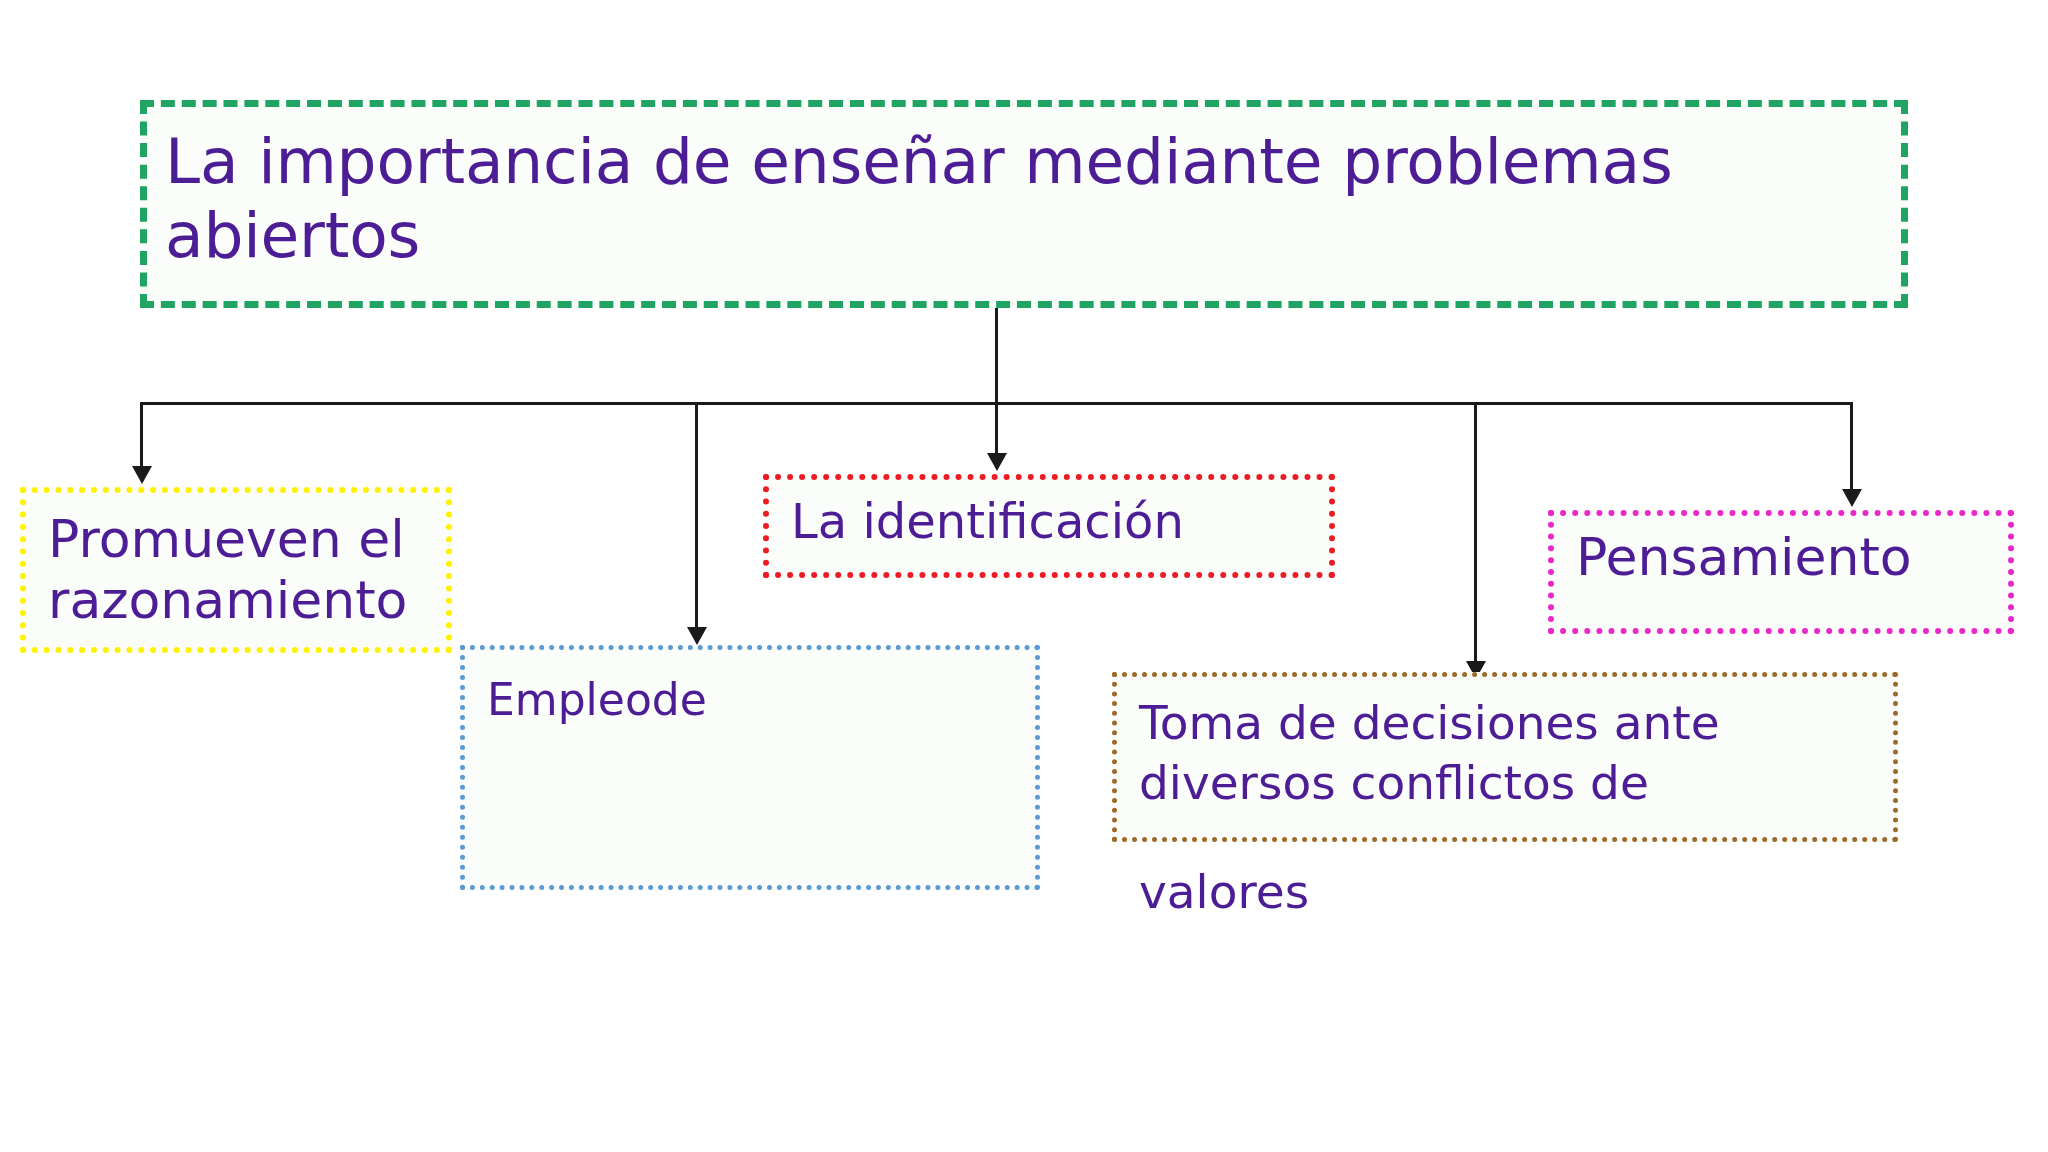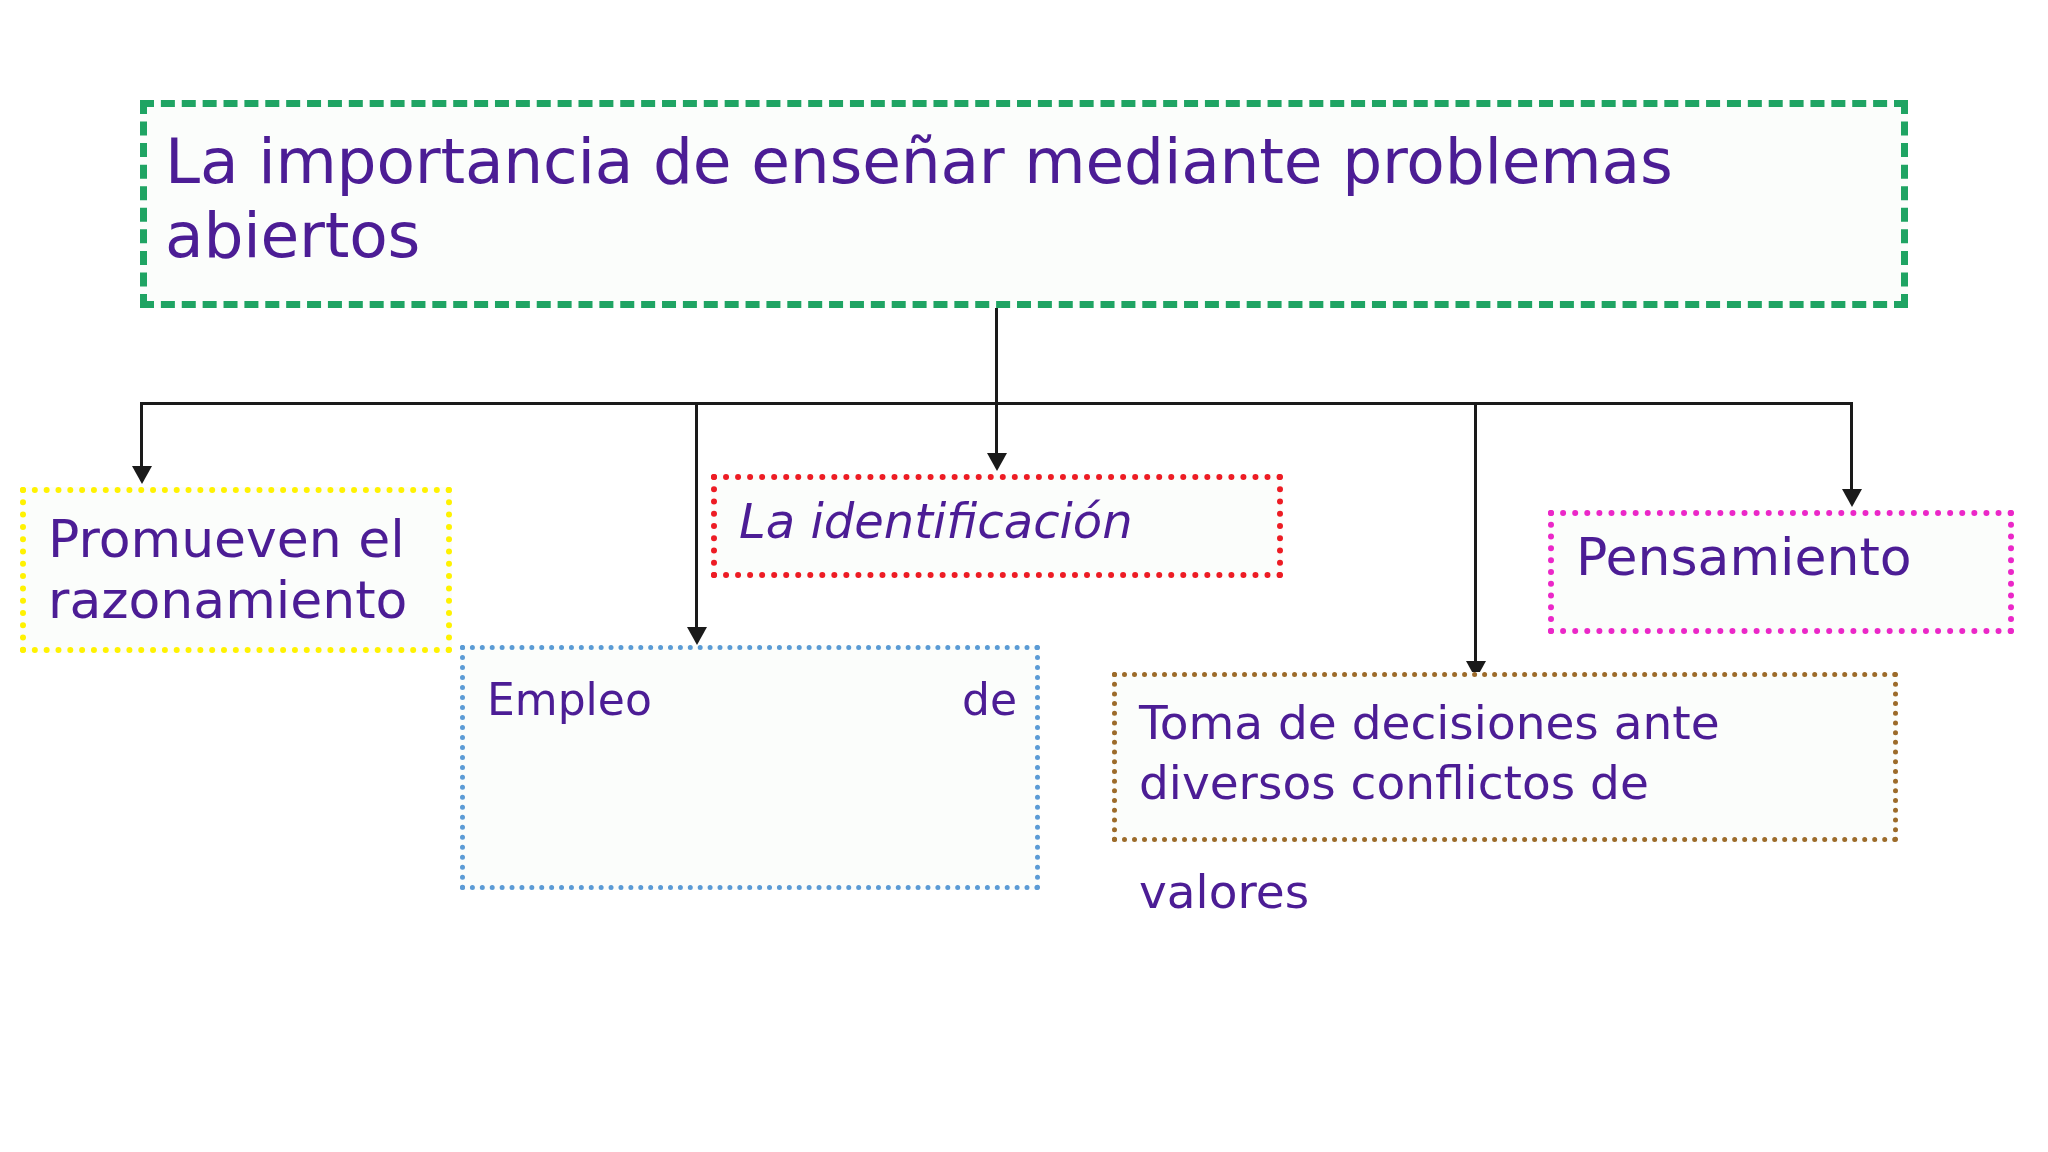--- a/index.html
+++ b/index.html
@@ -50,28 +50,27 @@
     top: 487px;
     width: 432px;
     height: 166px;
     border: 6px dotted #FFF200;
     font-size: 52px;
     padding: 16px 0 0 22px;
   }
 
   
   .node-red {
-    left: 711px;
+    left: 763px;
     top: 474px;
     width: 572px;
     height: 104px;
     border: 6px dotted #ED1C24;
     font-size: 48px;
     padding: 13px 0 0 22px;
-    font-style: italic;
   }
 
   
   .node-pink {
     left: 1548px;
     top: 510px;
     width: 466px;
     height: 124px;
     border: 6px dotted #EB27C8;
     font-size: 52px;
@@ -85,21 +84,21 @@
     top: 645px;
     width: 580px;
     height: 245px;
     border: 5px dotted #5B9BD5;
     font-size: 44px;
     padding: 18px 18px 0 22px;
     line-height: 1.46;
   }
   .node-blue .justified-line {
     display: flex;
-    justify-content: space-between;
+    justify-content: flex-start;
     width: 100%;
   }
 
   
   .node-brown {
     left: 1112px;
     top: 672px;
     width: 786px;
     height: 170px;
     border: 5px dotted #9C6B2A;

